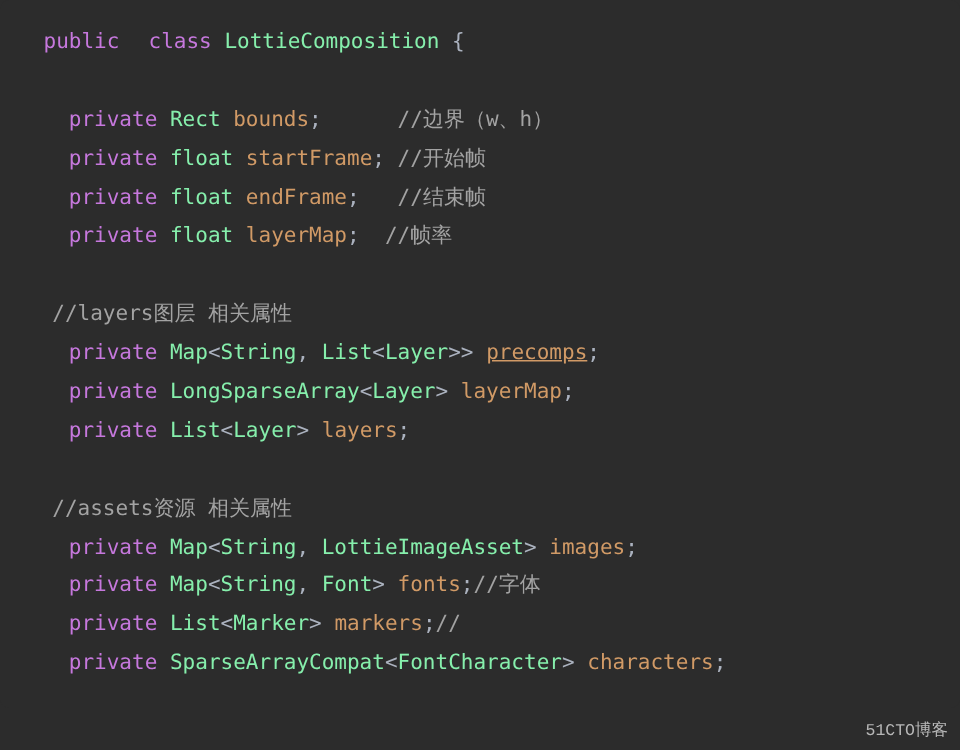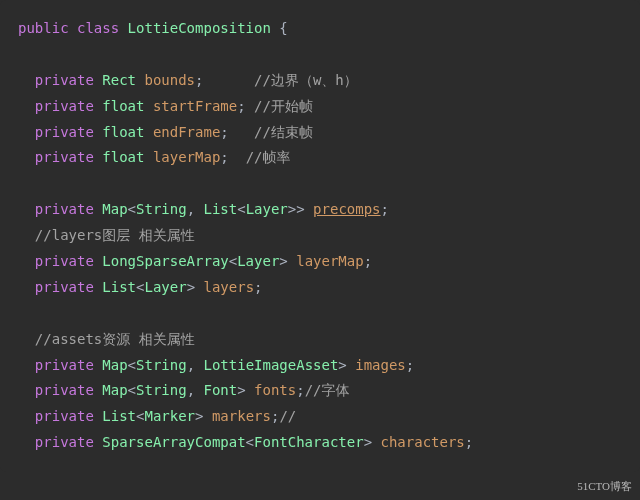--- a/index.html
+++ b/index.html
@@ -13,33 +13,33 @@
     overflow: hidden;
     position: relative;
   }
   .code-block {
     background: #2c2c2c;
     padding: 16px 18px;
     line-height: 1.85;
     border-radius: 6px;
   }
   .line { white-space: pre; }
-  .kw      { color: #c678dd; } 
+  .kw      { color: #c678dd; margin-left: 11px; } 
   .type    { color: #86efac; } 
   .ident   { color: #d19a66; text-align: center; }
   .punct   { color: #abb2bf; }
   .comment { color: #a3a3a3; }
   .underline { text-decoration: underline; }
   .watermark {
     position: absolute;
     bottom: 6px;
     right: 8px;
     font-size: 11px;
     color: #cfcfcf;
-    font-family: Liberation Serif, serif;
+    font-family: Liberation Mono, monospace;
     opacity: 0.85;
   }
 </style>
 </head>
 <body>
 
 <div class="code-block">
 
 <div class="line"><span class="kw">public</span> <span class="kw">class</span> <span class="type">LottieComposition</span><span class="punct"> {</span></div>
 
@@ -48,23 +48,23 @@
 <div class="line">  <span class="kw">private</span> <span class="type">Rect</span> <span class="ident">bounds</span><span class="punct">;</span><span>      </span><span class="comment">//边界（w、h）</span></div>
 
 <div class="line">  <span class="kw">private</span> <span class="type">float</span> <span class="ident">startFrame</span><span class="punct">;</span><span> </span><span class="comment">//开始帧</span></div>
 
 <div class="line">  <span class="kw">private</span> <span class="type">float</span> <span class="ident">endFrame</span><span class="punct">;</span><span>   </span><span class="comment">//结束帧</span></div>
 
 <div class="line">  <span class="kw">private</span> <span class="type">float</span> <span class="ident">layerMap</span><span class="punct">;</span><span>  </span><span class="comment">//帧率</span></div>
 
 <div class="line">&nbsp;</div>
 
+<div class="line">  <span class="comment">//layers图层 相关属性</span></div>
+
 <div class="line">  <span class="kw">private</span> <span class="type">Map</span><span class="punct">&lt;</span><span class="type">String</span><span class="punct">, </span><span class="type">List</span><span class="punct">&lt;</span><span class="type">Layer</span><span class="punct">&gt;&gt;</span><span> </span><span class="ident underline">precomps</span><span class="punct">;</span></div>
-
-<div class="line">  <span class="comment">//layers图层 相关属性</span></div>
 
 <div class="line">  <span class="kw">private</span> <span class="type">LongSparseArray</span><span class="punct">&lt;</span><span class="type">Layer</span><span class="punct">&gt;</span><span> </span><span class="ident">layerMap</span><span class="punct">;</span></div>
 
 <div class="line">  <span class="kw">private</span> <span class="type">List</span><span class="punct">&lt;</span><span class="type">Layer</span><span class="punct">&gt;</span><span> </span><span class="ident">layers</span><span class="punct">;</span></div>
 
 <div class="line">&nbsp;</div>
 
 <div class="line">  <span class="comment">//assets资源 相关属性</span></div>
 
 <div class="line">  <span class="kw">private</span> <span class="type">Map</span><span class="punct">&lt;</span><span class="type">String</span><span class="punct">, </span><span class="type">LottieImageAsset</span><span class="punct">&gt;</span><span> </span><span class="ident">images</span><span class="punct">;</span></div>

